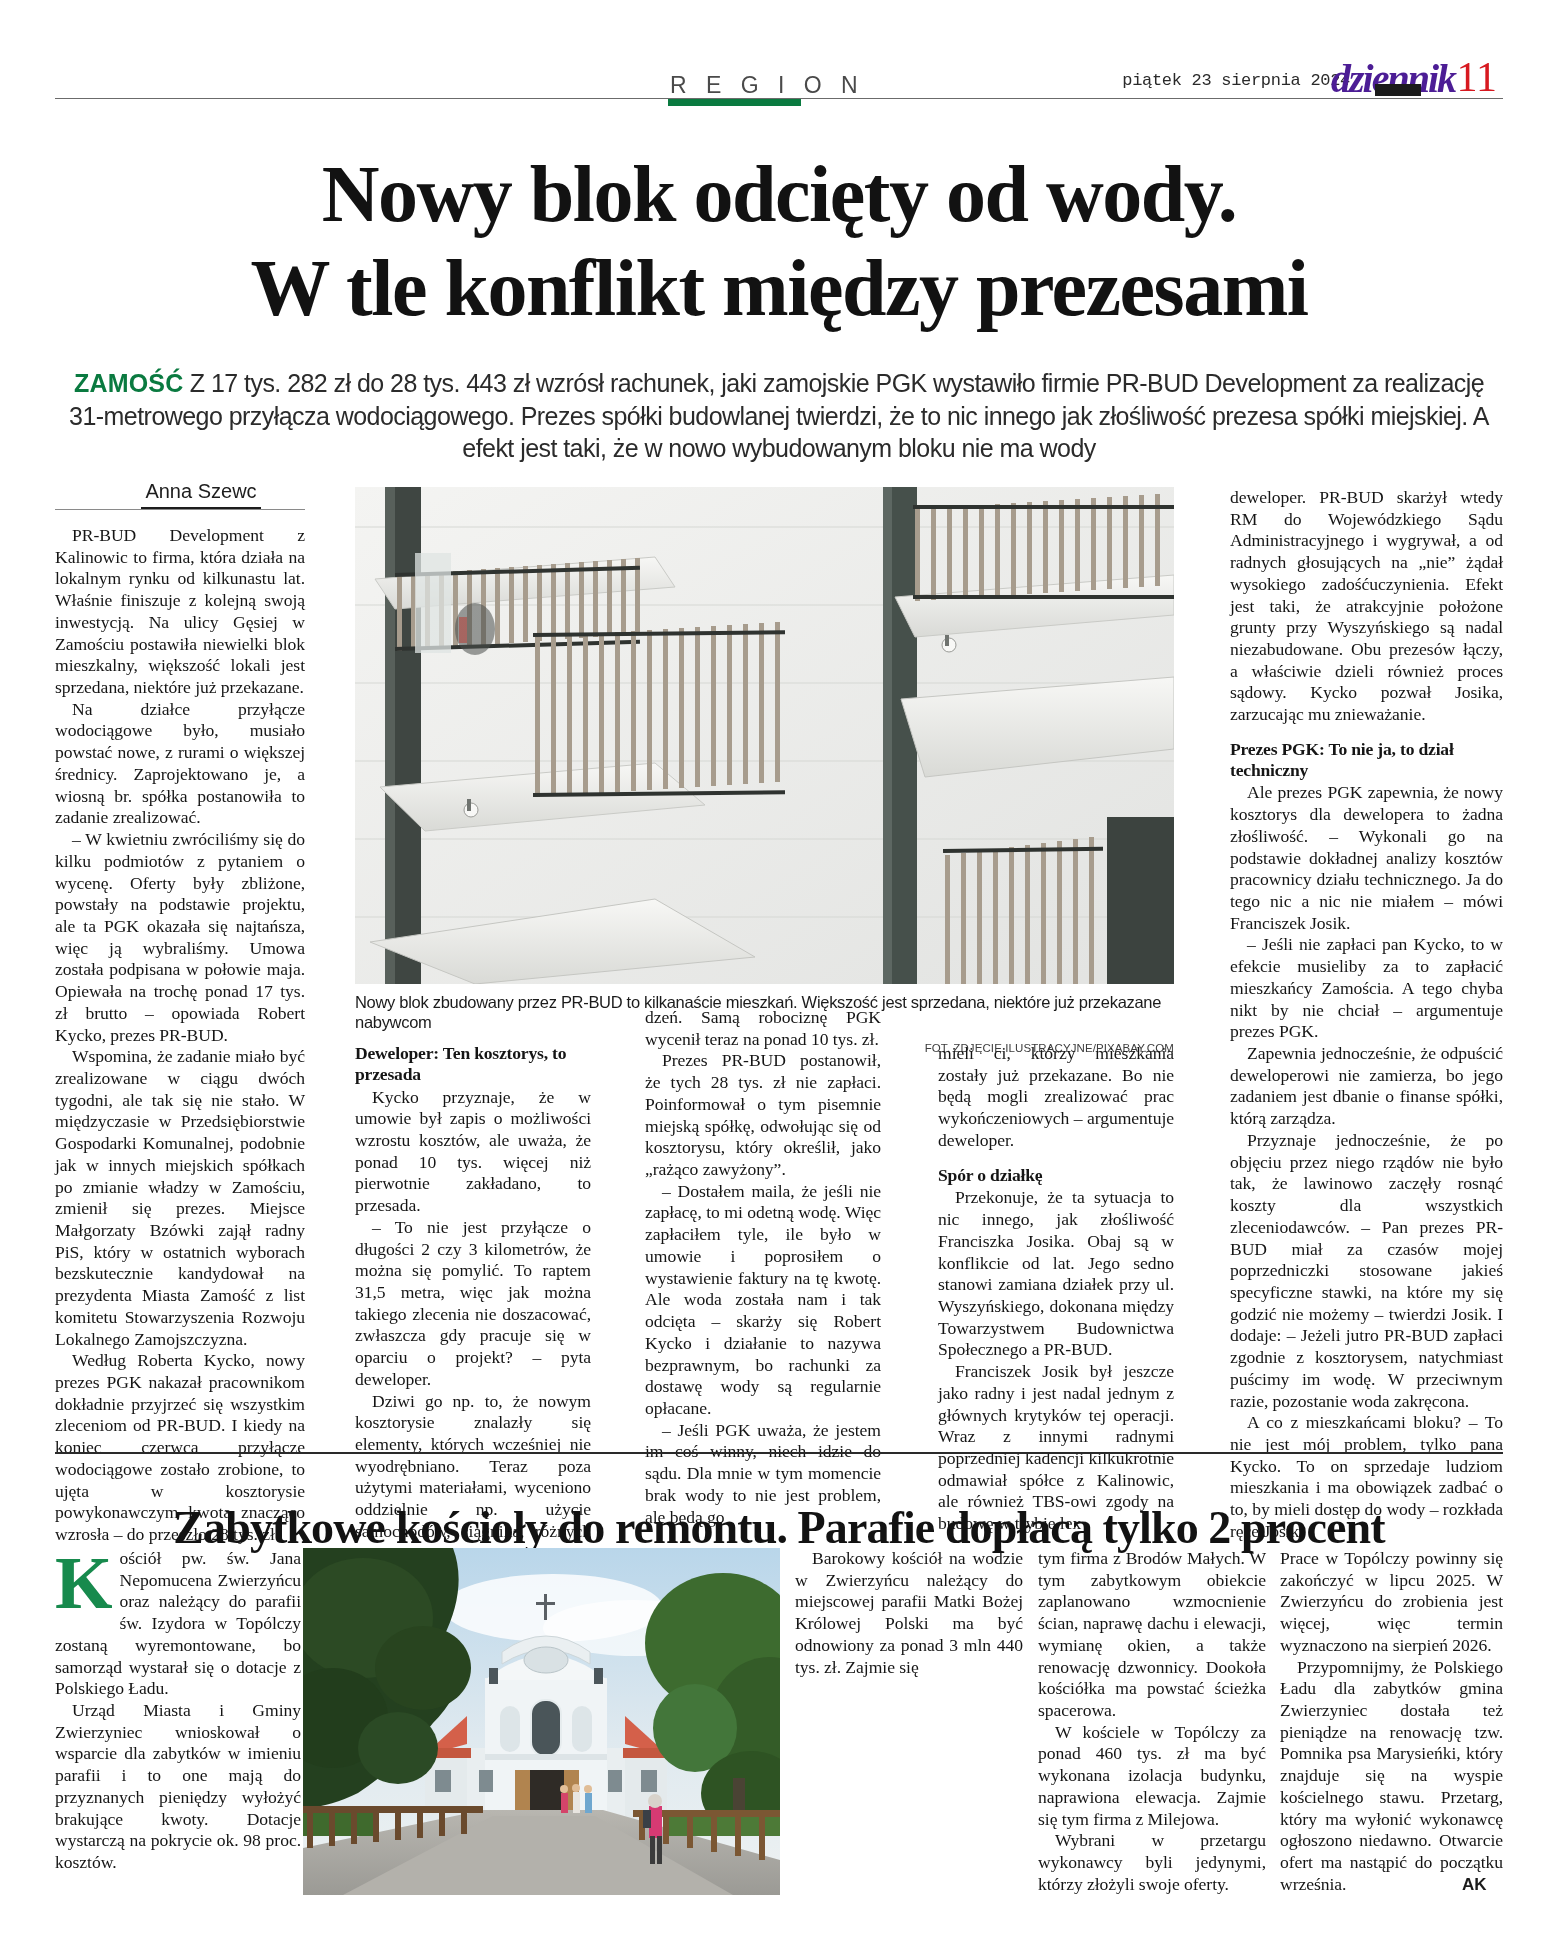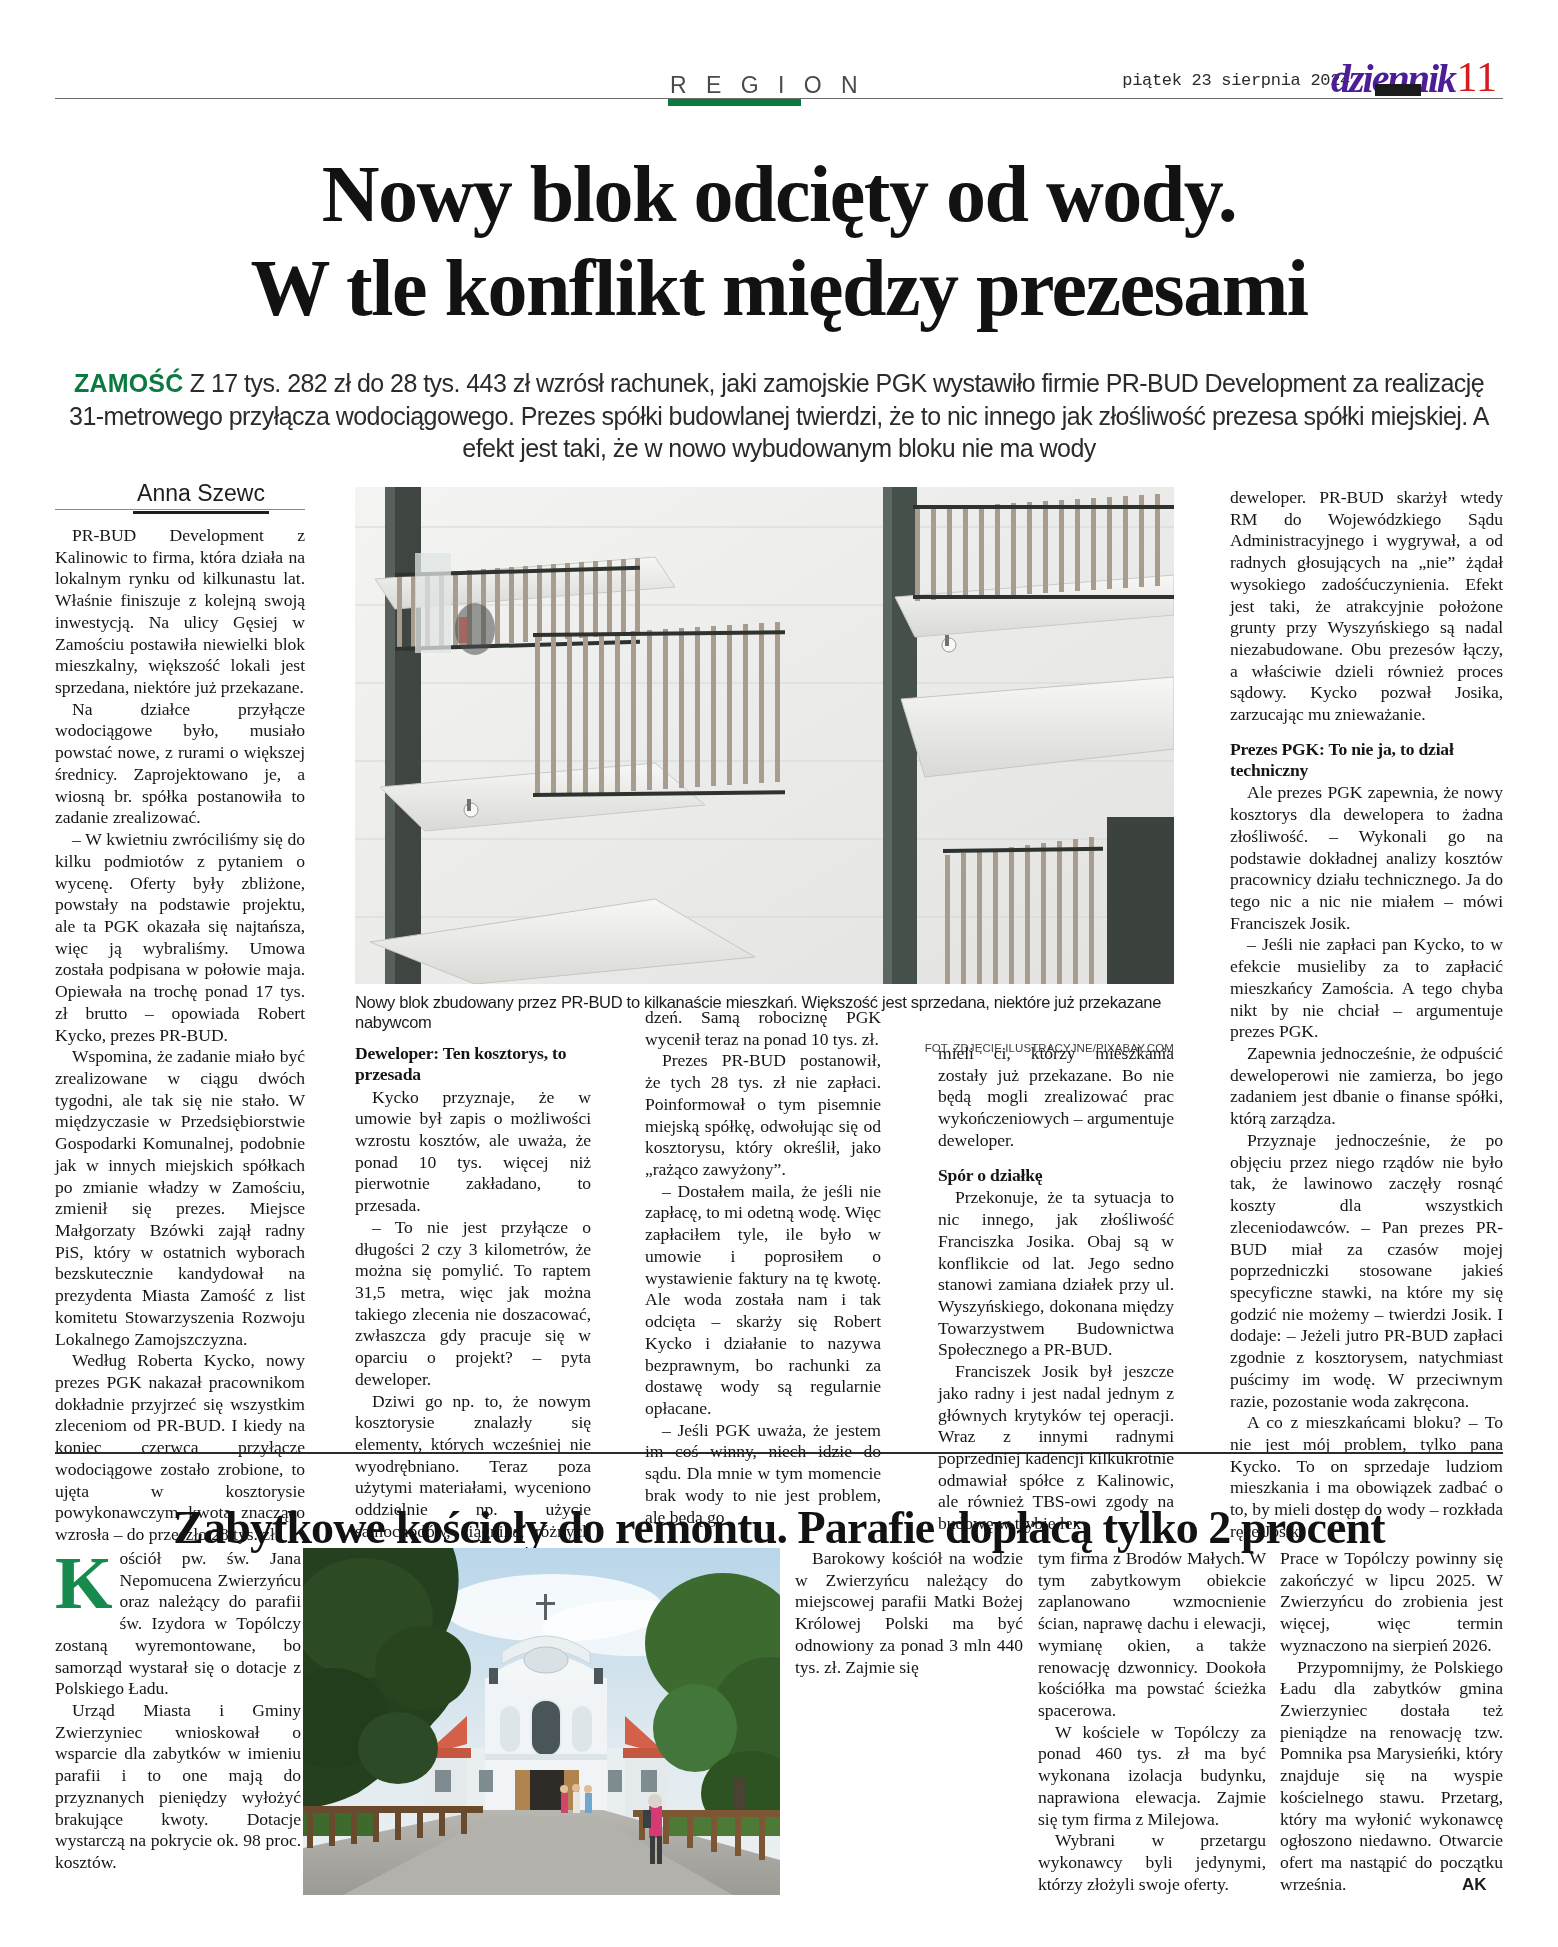--- a/index.html
+++ b/index.html
@@ -125,21 +125,21 @@
 
   
   .byline-wrap {
     position: absolute;
     left: 55px; top: 480px;
     width: 250px;
     text-align: center;
   }
   .byline-name {
     font-family: "Liberation Sans", sans-serif;
-    font-size: 23px;
+    font-size: 20px;
     color: #1d1d1d;
     display: inline-block;
     padding: 0 4px 4px 4px;
     border-bottom: 3px solid #1d1d1d;
     margin-left: 42px;
   }
   .byline-rule {
     position: absolute;
     left: 55px; top: 509px;
     width: 250px;

